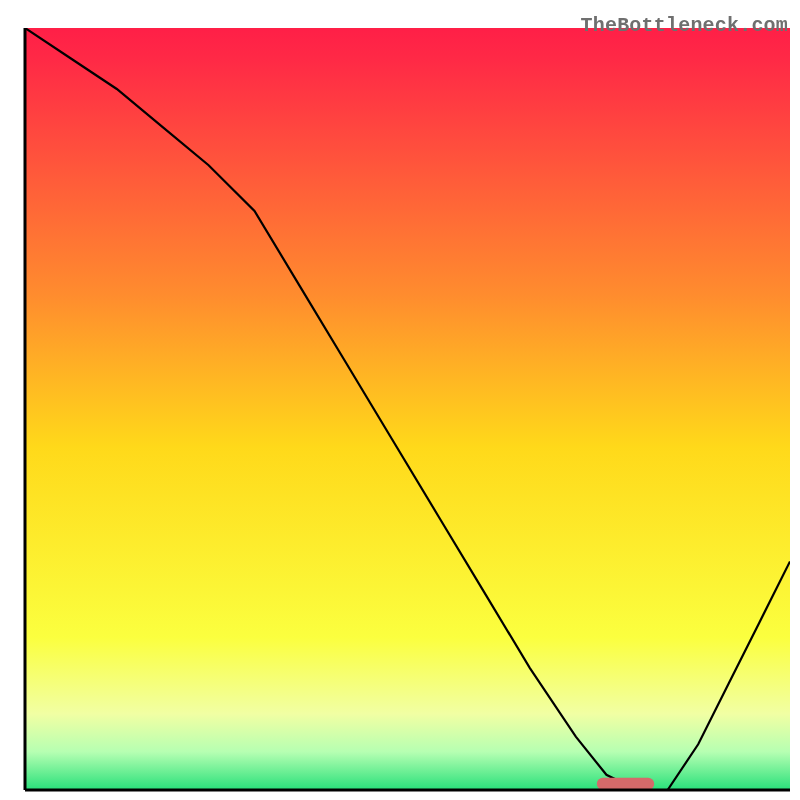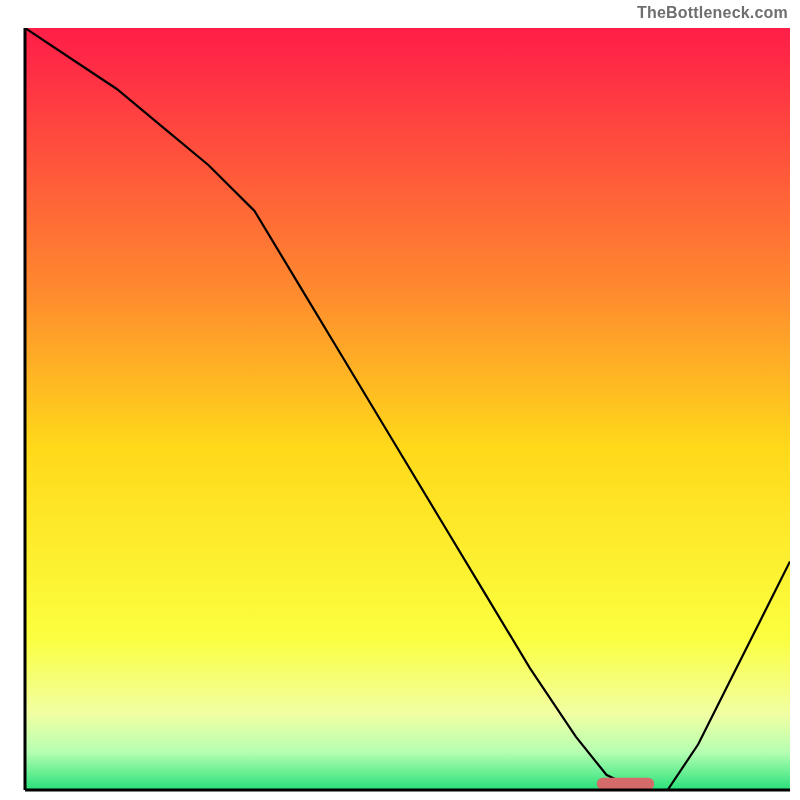--- a/index.html
+++ b/index.html
@@ -11,27 +11,28 @@
     font-family: Arial, Helvetica, sans-serif;
     overflow: hidden;
   }
   .frame {
     position: relative;
     width: 800px;
     height: 800px;
   }
   .watermark {
     position: absolute;
-    top: 4px;
+    top: 14px;
     right: 12px;
-    font-size: 16px;
+    font-size: 20px;
     font-weight: 600;
     color: #6f6f6f;
     letter-spacing: 0.2px;
     z-index: 30;
+    font-family: Liberation Mono, monospace;
   }
   svg.plot {
     position: absolute;
     left: 0;
     top: 0;
     width: 800px;
     height: 800px;
   }
 </style>
 </head>

